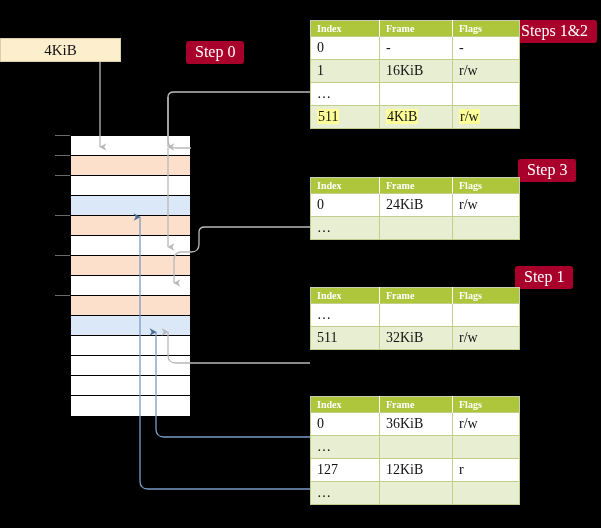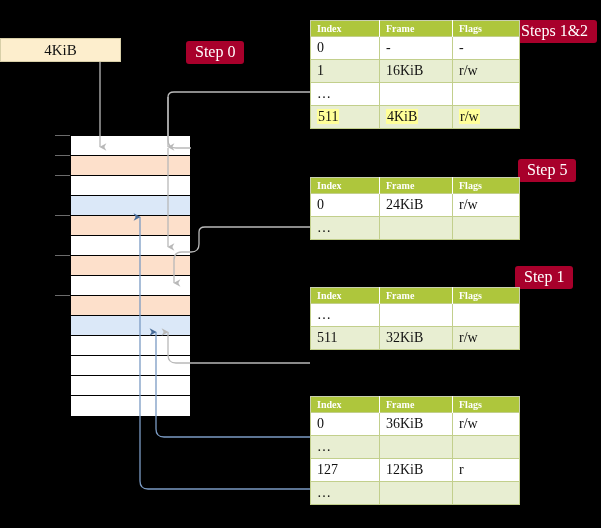--- a/index.html
+++ b/index.html
@@ -74,21 +74,21 @@
     <div class="mem-row orange"></div>
     <div class="mem-row blue"></div>
     <div class="mem-row"></div>
     <div class="mem-row"></div>
     <div class="mem-row"></div>
     <div class="mem-row"></div>
   </div>
 
 <div class="badge" id="badge-step0">Step 0</div>
 <div class="badge" id="badge-steps12">Steps 1&amp;2</div>
-<div class="badge" id="badge-step3">Step 5</div>
+<div class="badge" id="badge-step3">Step 3</div>
 <div class="badge" id="badge-step4">Step 1</div>
 
 <table class="ptable" id="table-0">
     <thead>
       <tr>
         <th class="col-index">Index</th>
         <th class="col-frame">Frame</th>
         <th class="col-flags">Flags</th>
       </tr>
     </thead>

